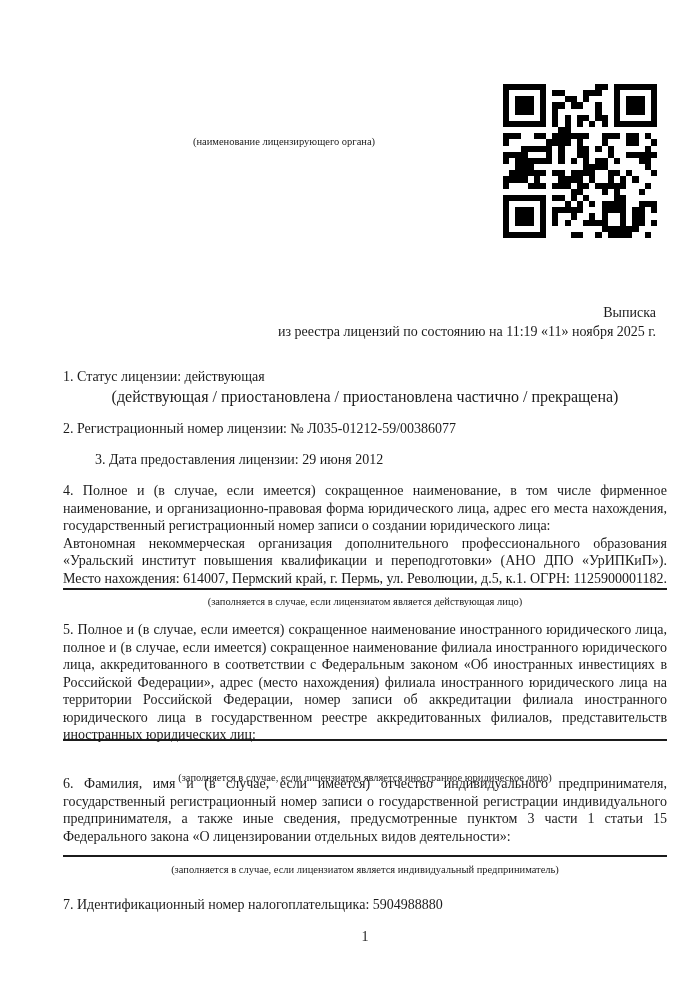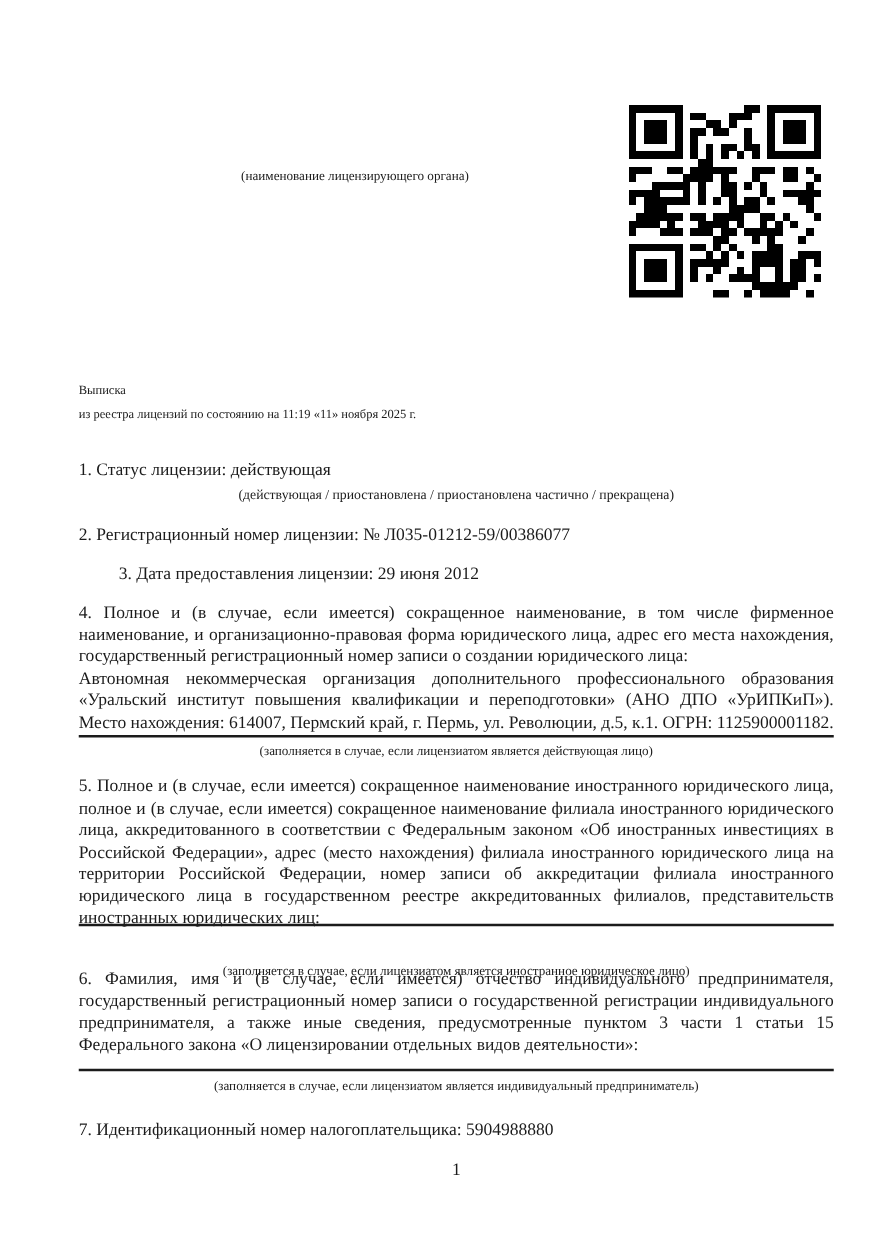--- a/index.html
+++ b/index.html
@@ -14,28 +14,28 @@
   }
   .abs{position:absolute;}
   
   .org-header{left:63px;top:131px;width:442px;text-align:center;}
   .org-name{font-size:19px;font-weight:bold;line-height:25px;letter-spacing:.3px;}
   .org-caption{font-size:10.5px;line-height:13px;margin-top:4px;}
   
   .qr{left:503px;top:84px;width:154px;height:154px;}
   .qr svg{width:154px;height:154px;display:block;shape-rendering:crispEdges;}
   
-  .doc-title{left:63px;top:303px;width:604px;text-align:left;font-size:10px;line-height:19px;}
+  .doc-title{left:52px;top:303px;width:604px;text-align:right;font-size:14px;line-height:19px;}
   
   .item{left:63px;width:604px;font-size:14px;line-height:17.5px;}
   .item p{margin:0;}
   .just{text-align:justify;}
   .note{font-size:10.5px;line-height:13px;text-align:center;left:63px;width:604px;}
   .item1{top:368px;}
-  .item1 .note-inline{font-size:11px;line-height:13px;text-align:center;margin-top:4px;}
+  .item1 .note-inline{font-size:16px;line-height:13px;text-align:center;margin-top:4px;}
   .item2{top:420px;}
   .item3{top:451px;margin-left:32px;}
   .item4{top:482px;}
   .item5{top:621px;}
   .item6{top:775px;}
   .item7{top:896px;}
   .rule{left:63px;width:604px;border-top:2px solid #1b1b1b;height:0;}
   .rule4{top:588px;}
   .rule5{top:739px;}
   .rule6{top:855px;}

